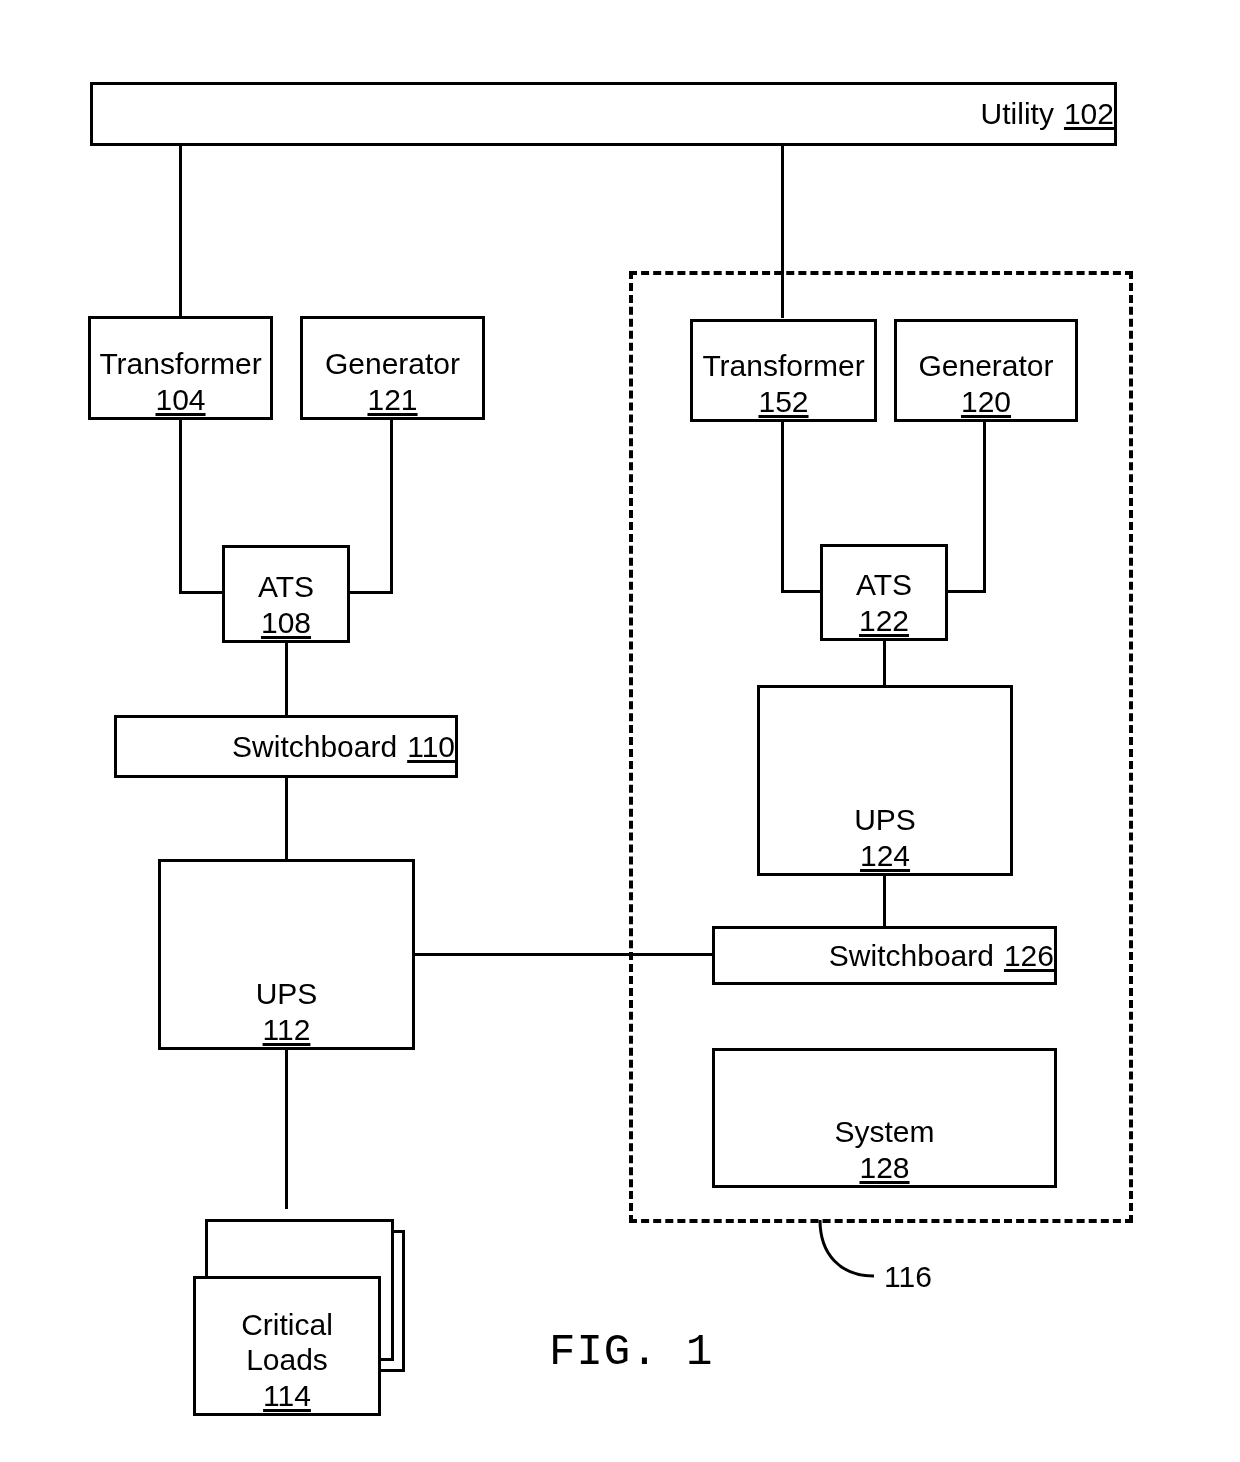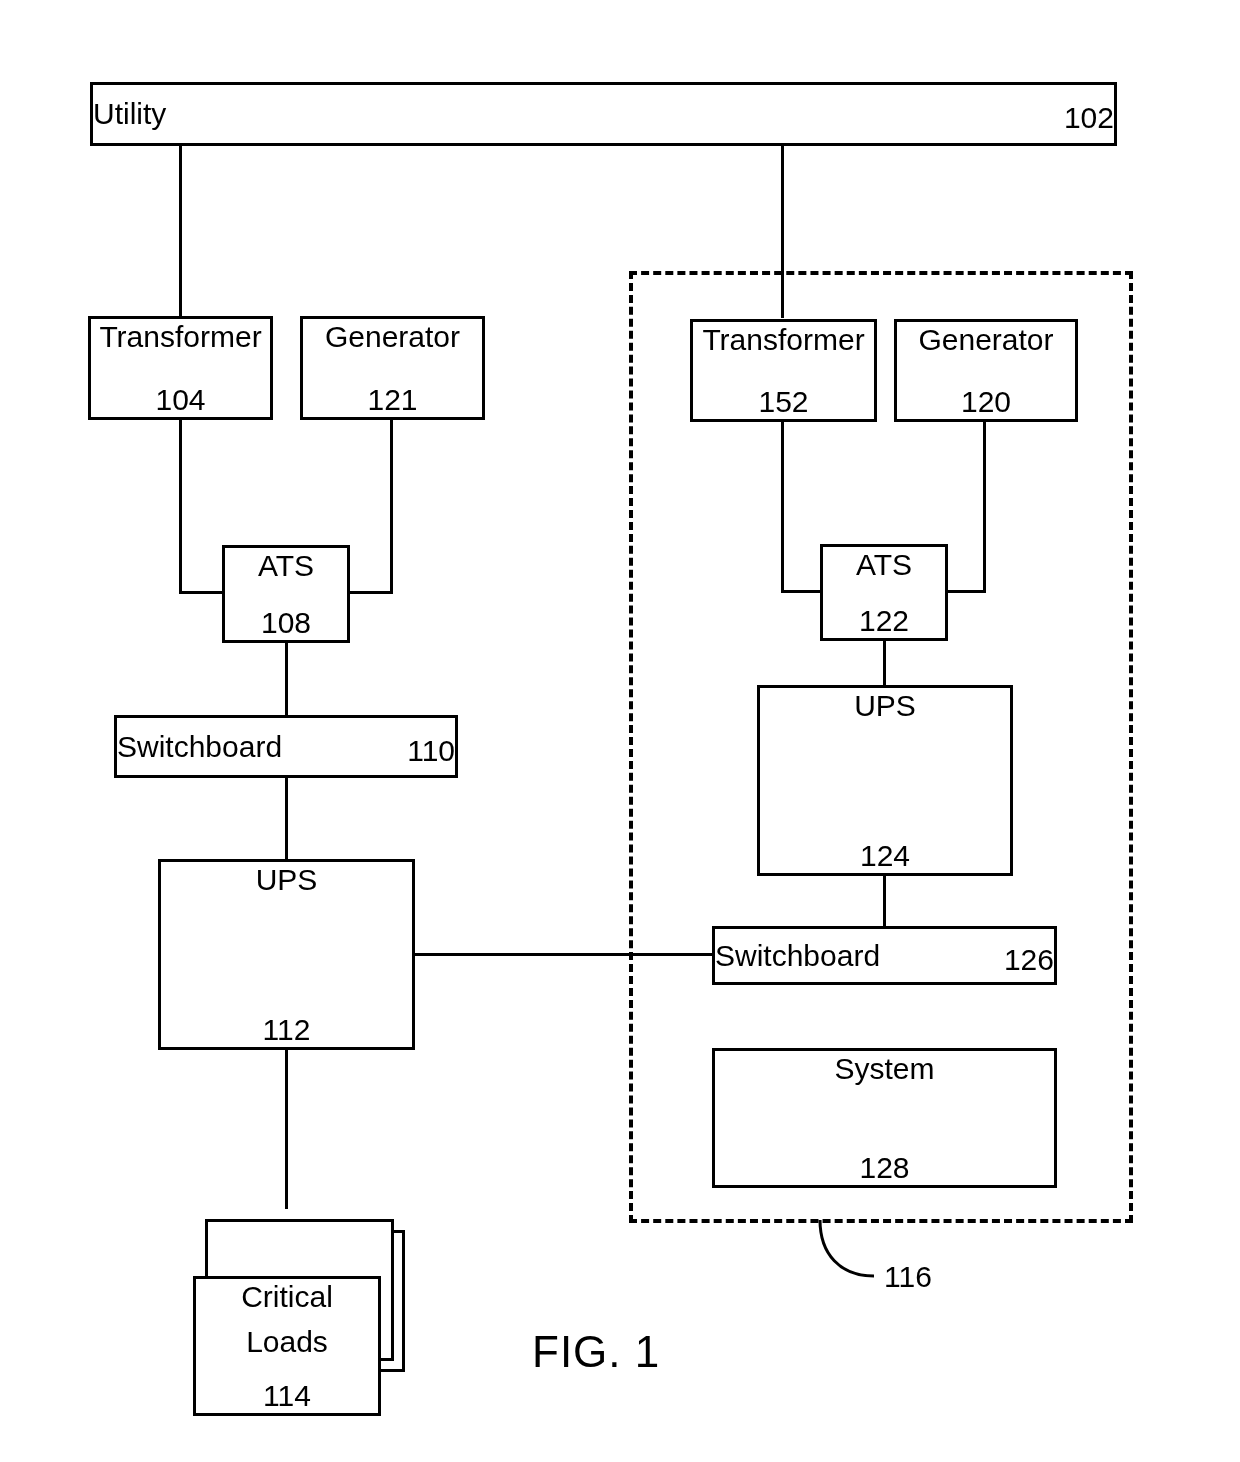--- a/index.html
+++ b/index.html
@@ -17,28 +17,28 @@
     overflow: hidden;
   }
   .node {
     position: absolute;
     box-sizing: border-box;
     border: 3px solid #000000;
     background: #ffffff;
     display: flex;
     flex-direction: column;
     align-items: center;
-    justify-content: space-between;
+    justify-content: flex-end;
     text-align: center;
     line-height: 1.18;
     font-size: 30px;
     z-index: 3;
   }
   .node .lbl { white-space: nowrap; }
-  .node .ref { text-underline-offset: 3px; margin-top: 8px; }
+  .node .ref { text-decoration: underline; text-underline-offset: 3px; }
   .node.inline { flex-direction: row; gap: 10px; }
 
   .stack-shadow {
     position: absolute;
     box-sizing: border-box;
     border: 3px solid #000000;
     background: #ffffff;
     z-index: 1;
   }
   .stack-shadow.s2 { z-index: 2; }
@@ -176,15 +176,15 @@
   <div class="node" style="left:712px; top:1048px; width:345px; height:140px;">
     <span class="lbl">System</span>
     <span class="ref">128</span>
   </div>
 
   <svg class="leader" style="left:800px; top:1218px;" width="110" height="80" viewBox="0 0 110 80">
     <path d="M20 2 C 20 36, 40 58, 74 58" fill="none" stroke="#000000" stroke-width="3"></path>
   </svg>
   <div class="leader-label" style="left:884px; top:1260px;">116</div>
 
-  <div class="fig-caption" style="left:532px; top:1327px;">FIG. 1</div>
+  <div class="fig-caption" style="left:549px; top:1327px;font-family:Liberation Mono, monospace;">FIG. 1</div>
 
 </div>
 
 </body></html>

